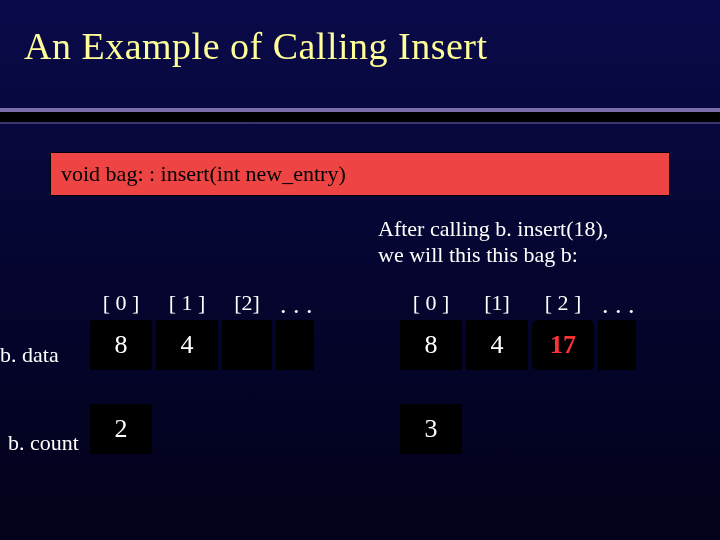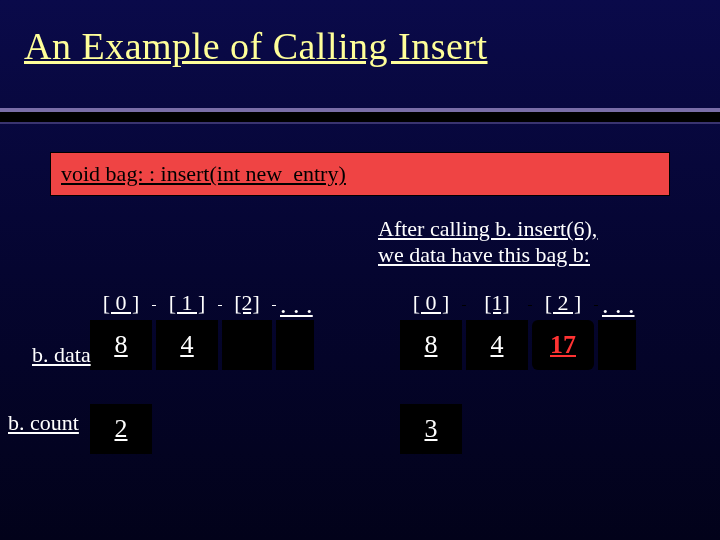--- a/index.html
+++ b/index.html
@@ -1,15 +1,15 @@
 <!DOCTYPE html>
 <html><head>
 <meta charset="utf-8">
 <style>
-  * { margin: 0; padding: 0; box-sizing: border-box; text-decoration: underline; }
+  * { margin: 0; padding: 0; box-sizing: border-box; }
   html, body { width: 720px; height: 540px; }
   body {
     background: linear-gradient(to bottom, #0a0a4a 0%, #050530 50%, #02021a 100%);
     font-family: "Times New Roman", Times, serif;
     overflow: hidden;
     position: relative;
   }
   .title {
     color: #ffff99;
     font-size: 38px;
@@ -92,22 +92,22 @@
   <div class="hr1"></div>
   <div class="hr2"></div>
   <div class="hr3"></div>
 </div>
 
 <div class="code-box">
   <span>void bag: : insert(int new_entry)</span>
 </div>
 
 <div class="caption">
-  <div>After calling b. insert(6),</div>
-  <div>we data have this bag b:</div>
+  <div>After calling b. insert(18),</div>
+  <div>we will this this bag b:</div>
 </div>
 
 <div class="arrays">
   <div style="margin-left:60px; white-space:nowrap;">
     <div class="col" style="width:62px;">
       <div class="idx">[ 0 ]</div>
       <div class="cell">8</div>
     </div>
     <div class="col" style="width:62px;">
       <div class="idx">[ 1 ]</div>
@@ -117,24 +117,24 @@
       <div class="idx">[2]</div>
       <div class="cell-empty" style="width:50px;"></div>
     </div>
     <div class="col" style="width:40px;">
       <div class="idx dots">. . .</div>
       <div class="cell-empty" style="width:38px;"></div>
     </div>
   </div>
 </div>
 
-<div class="row-label" style="left:32px; top:342px;">b. data</div>
+<div class="row-label" style="left:0; top:342px;">b. data</div>
 
 <div class="count-box" style="left:90px; top:404px;">2</div>
-<div class="row-label" style="left:8px; top:410px;text-align:right;">b. count</div>
+<div class="row-label" style="left:8px; top:430px;text-align:right;">b. count</div>
 
 <div class="arrays-right">
   <div style="white-space:nowrap;">
     <div class="col" style="width:62px;">
       <div class="idx">[ 0 ]</div>
       <div class="cell">8</div>
     </div>
     <div class="col" style="width:62px;">
       <div class="idx">[1]</div>
       <div class="cell">4</div>

